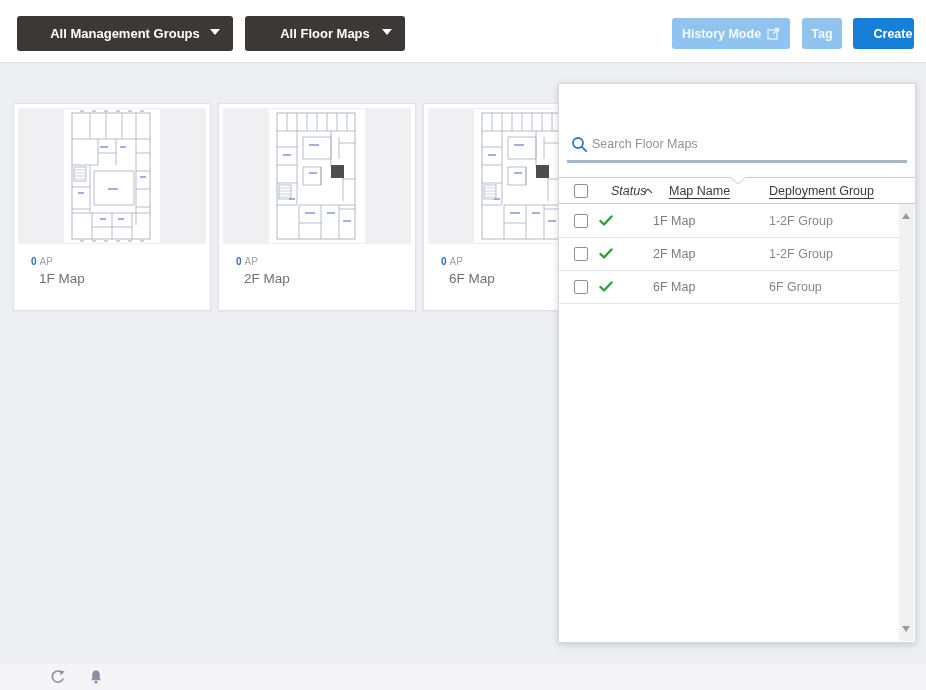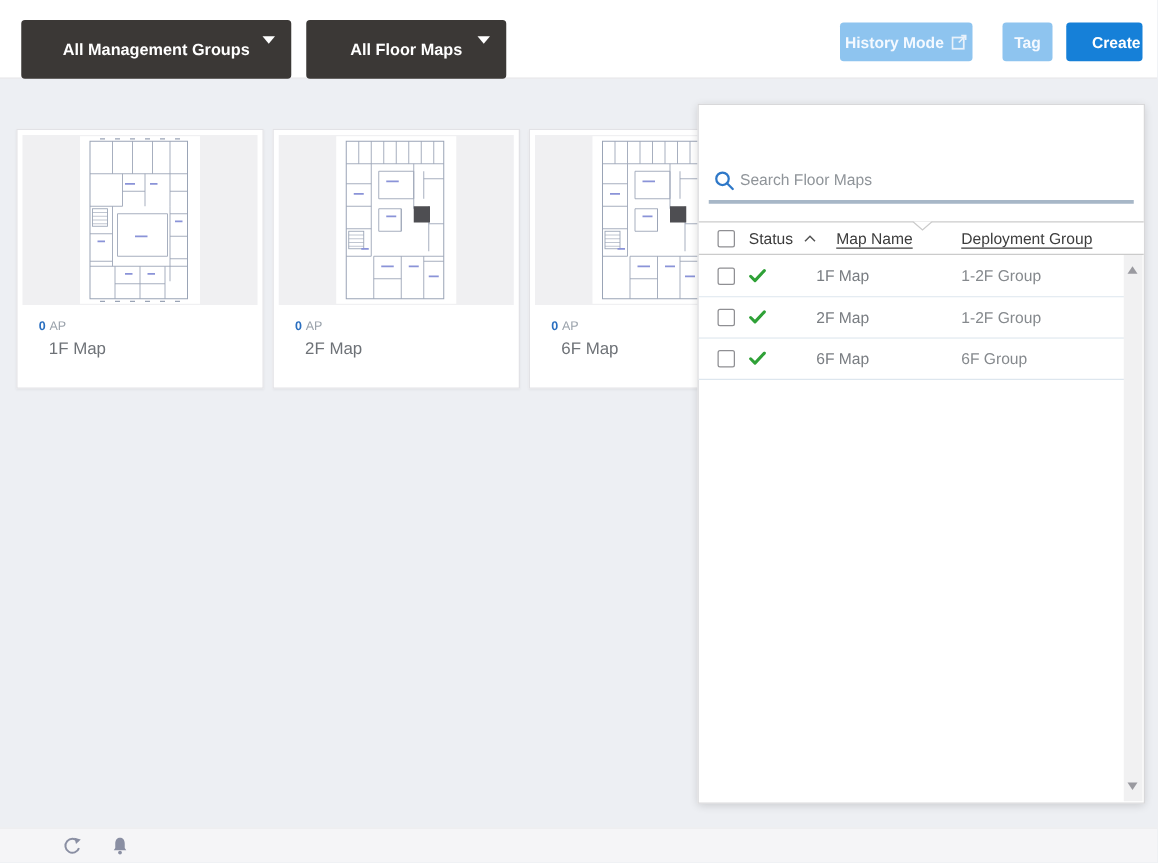--- a/index.html
+++ b/index.html
@@ -9,40 +9,40 @@
     background:#edeff3;
     position:relative;
     color:#333;
   }
   
   .topbar {
     position:absolute; left:0; top:0; width:926px; height:63px;
     background:#fff; border-bottom:1px solid #e5e5e8;
   }
   .dd {
-    position:absolute; top:16px; height:47px;
+    position:absolute; top:16px; height:35px;
     background:#3b3836; color:#fff; border:none; border-radius:3px;
     font-family:inherit; font-size:13px; font-weight:600;
     display:flex; align-items:center; justify-content:center;
     cursor:pointer;
   }
   .dd-1 { left:17px; width:216px; }
   .dd-2 { left:245px; width:160px; }
   .dd .caret-down {
     position:absolute; right:13px; top:13px;
     width:0; height:0; border-left:5px solid transparent;
     border-right:5px solid transparent; border-top:6px solid #fff;
   }
   .topbtn {
     position:absolute; top:18px; height:31px; border:none; border-radius:3px;
     font-family:inherit; font-size:12.5px; font-weight:600; color:#fff;
     display:flex; align-items:center; justify-content:center; gap:6px;
     cursor:pointer;
   }
-  .btn-history { left:672px; width:106px; background:#8ec4ef; color:#f4f9ff; }
+  .btn-history { left:672px; width:118px; background:#8ec4ef; color:#f4f9ff; }
   .btn-tag     { left:802px; width:40px;  background:#8ec4ef; color:#f4f9ff; }
   .btn-create  { left:853px; width:61px;  background:#1680d8;padding-left:19px; }
   
   .card {
     position:absolute; top:103px; width:198px; height:208px;
     background:#fff; border:1px solid #e2e2e6;
     box-shadow:0 1px 2px rgba(0,0,0,.05); cursor:pointer;
   }
   .card-1 { left:13px; } .card-2 { left:218px; } .card-3 { left:423px; }
   .thumb {
@@ -83,21 +83,21 @@
     position:absolute; left:0; top:93px; width:100%; height:27px;
     border-top:1px solid #cbcbcb; border-bottom:1px solid #cbcbcb; background:#fff;
     font-size:12.5px; color:#3c3c3c;
   }
   .notch { position:absolute; left:171px; top:-1px; }
   .cb {
     display:inline-block; width:14px; height:14px; background:#fff;
     border:1px solid #8f8f93; border-radius:2px; cursor:pointer;
   }
   .thead .cb { position:absolute; left:15px; top:6px; }
-  .th-status { position:absolute; left:40px; top:6px; }
+  .th-status { position:absolute; left:52px; top:6px;font-style:italic; }
   .sort-caret { position:absolute; left:84px; top:10px; }
   .th-map { position:absolute; left:90px; top:6px; text-decoration:underline; text-underline-offset:3px; cursor:pointer;margin-left:20px; }
   .th-group { position:absolute; left:210px; top:6px; text-decoration:underline; text-underline-offset:3px; cursor:pointer; }
   
   .tbody { position:absolute; left:0; top:121px; width:343px; }
   .trow {
     position:relative; height:33px; border-bottom:1px solid #dde6ee;
     font-size:12.5px; color:#85898d; cursor:pointer; background:#fff;
   }
   .trow .cb { position:absolute; left:15px; top:9px; }

